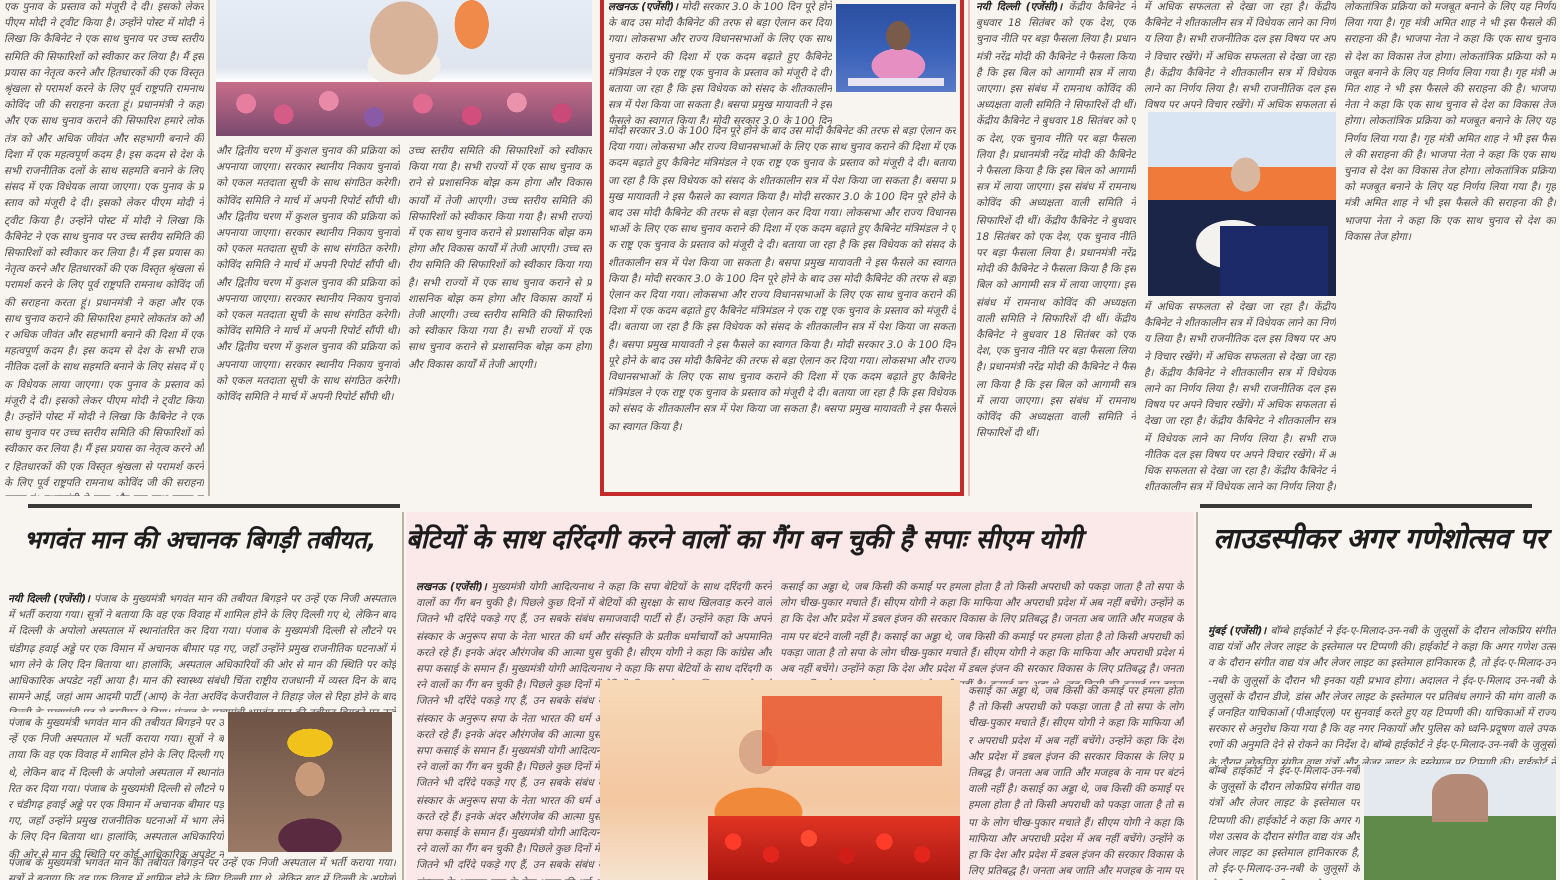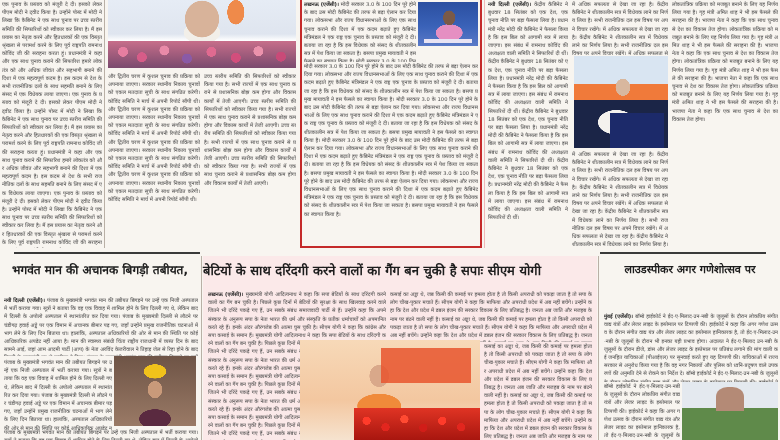--- a/index.html
+++ b/index.html
@@ -1,15 +1,15 @@
 <!DOCTYPE html>
 <html><head>
 <meta charset="utf-8">
 <style>
-  * { box-sizing: border-box; margin: 0; padding: 0; }
+  * { box-sizing: border-box; margin: 0; padding: 0; font-style: italic; }
   html, body { width: 780px; height: 440px; overflow: hidden; background: #f7f3ee; }
   body { font-family: "DejaVu Sans", sans-serif; color: #2a2a2a; position: relative; }
 
   .page { position: absolute; inset: 0; background: #f8f5f0; }
 
   
   .col {
     position: absolute;
     font-size: 5.2px;
     line-height: 8.2px;
@@ -192,21 +192,21 @@
 
   <div class="img img-yogi" style="left:300px; top:340px; width:180px; height:100px;">
     <div class="banner"></div>
     <div class="flowers"></div>
   </div>
 
   <div class="col" style="left:484px; top:342px; width:108px; height:98px;"> कसाई का अड्डा थे, जब किसी की कमाई पर हमला होता है तो किसी अपराधी को पकड़ा जाता है तो सपा के लोग चीख-पुकार मचाते हैं। सीएम योगी ने कहा कि माफिया और अपराधी प्रदेश में अब नहीं बचेंगे। उन्होंने कहा कि देश और प्रदेश में डबल इंजन की सरकार विकास के लिए प्रतिबद्ध है। जनता अब जाति और मजहब के नाम पर बंटने वाली नहीं है। कसाई का अड्डा थे, जब किसी की कमाई पर हमला होता है तो किसी अपराधी को पकड़ा जाता है तो सपा के लोग चीख-पुकार मचाते हैं। सीएम योगी ने कहा कि माफिया और अपराधी प्रदेश में अब नहीं बचेंगे। उन्होंने कहा कि देश और प्रदेश में डबल इंजन की सरकार विकास के लिए प्रतिबद्ध है। जनता अब जाति और मजहब के नाम पर बंटने वाली नहीं है। कसाई का अड्डा थे, जब किसी की कमाई पर हमला होता है तो किसी अपराधी को पकड़ा जाता है तो सपा के लोग चीख-पुकार मचाते हैं। सीएम योगी ने कहा कि माफिया और अपराधी प्रदेश में अब नहीं बचेंगे। उन्होंने कहा कि देश और प्रदेश में डबल इंजन की सरकार विकास के लिए प्रतिबद्ध है। जनता अब जाति और मजहब के नाम पर बंटने वाली नहीं है। कसाई का अड्डा थे, जब किसी की कमाई पर हमला होता है तो किसी अपराधी को पकड़ा जाता है तो सपा के लोग चीख-पुकार मचाते हैं। सीएम योगी ने कहा कि माफिया और अपराधी प्रदेश में अब नहीं बचेंगे। उन्होंने कहा कि देश और प्रदेश में डबल इंजन की सरकार विकास के लिए प्रतिबद्ध है। जनता अब जाति और मजहब के नाम पर बंटने वाली नहीं है।</div>
 
   <div class="vline" style="left:598px; top:256px; height:184px;"></div>
 
-  <div class="headline" style="left:600px; top:262px; width:180px; font-size:11px; line-height:16px;">
+  <div class="headline" style="left:600px; top:262px; width:180px; font-size:14px; line-height:16px;">
     <div>लाउडस्पीकर अगर गणेशोत्सव पर</div>
   </div>
 
   <div class="col" style="left:604px; top:312px; width:174px; height:70px;">
     <span class="dateline">मुंबई (एजेंसी)। </span>
     <span> बॉम्बे हाईकोर्ट ने ईद-ए-मिलाद-उन-नबी के जुलूसों के दौरान लोकप्रिय संगीत वाद्य यंत्रों और लेजर लाइट के इस्तेमाल पर टिप्पणी की। हाईकोर्ट ने कहा कि अगर गणेश उत्सव के दौरान संगीत वाद्य यंत्र और लेजर लाइट का इस्तेमाल हानिकारक है, तो ईद-ए-मिलाद-उन-नबी के जुलूसों के दौरान भी इनका यही प्रभाव होगा। अदालत ने ईद-ए-मिलाद उन-नबी के जुलूसों के दौरान डीजे, डांस और लेजर लाइट के इस्तेमाल पर प्रतिबंध लगाने की मांग वाली कई जनहित याचिकाओं (पीआईएल) पर सुनवाई करते हुए यह टिप्पणी की। याचिकाओं में राज्य सरकार से अनुरोध किया गया है कि वह नगर निकायों और पुलिस को ध्वनि-प्रदूषण वाले उपकरणों की अनुमति देने से रोकने का निर्देश दे। बॉम्बे हाईकोर्ट ने ईद-ए-मिलाद-उन-नबी के जुलूसों के दौरान लोकप्रिय संगीत वाद्य यंत्रों और लेजर लाइट के इस्तेमाल पर टिप्पणी की। हाईकोर्ट ने कहा कि अगर गणेश उत्सव के दौरान संगीत वाद्य यंत्र और लेजर लाइट का इस्तेमाल हानिकारक है, तो ईद-ए-मिलाद-उन-नबी के जुलूसों के दौरान भी इनका यही प्रभाव होगा। अदालत ने ईद-ए-मिलाद उन-नबी के जुलूसों के दौरान डीजे, डांस और लेजर लाइट के इस्तेमाल पर प्रतिबंध लगाने की मांग वाली कई जनहित याचिकाओं (पीआईएल) पर सुनवाई करते हुए यह टिप्पणी की। याचिकाओं में राज्य सरकार से अनुरोध किया गया है कि वह नगर निकायों और पुलिस को ध्वनि-प्रदूषण वाले उपकरणों की अनुमति देने से रोकने का निर्देश दे। बॉम्बे हाईकोर्ट ने ईद-ए-मिलाद-उन-नबी के जुलूसों के दौरान लोकप्रिय संगीत वाद्य यंत्रों और लेजर लाइट के इस्तेमाल पर टिप्पणी की। हाईकोर्ट ने कहा कि अगर गणेश उत्सव के दौरान संगीत वाद्य यंत्र और लेजर लाइट का इस्तेमाल हानिकारक है, तो ईद-ए-मिलाद-उन-नबी के जुलूसों के दौरान भी इनका यही प्रभाव होगा। अदालत ने ईद-ए-मिलाद उन-नबी के जुलूसों के दौरान डीजे, डांस और लेजर लाइट के इस्तेमाल पर प्रतिबंध लगाने की मांग वाली कई जनहित याचिकाओं (पीआईएल) पर सुनवाई करते हुए यह टिप्पणी की। याचिकाओं में राज्य सरकार से अनुरोध किया गया है कि वह नगर निकायों और पुलिस को ध्वनि-प्रदूषण वाले उपकरणों की अनुमति देने से रोकने का निर्देश दे। बॉम्बे हाईकोर्ट ने ईद-ए-मिलाद-उन-नबी के जुलूसों के दौरान लोकप्रिय संगीत वाद्य यंत्रों और लेजर लाइट के इस्तेमाल पर टिप्पणी की। हाईकोर्ट ने कहा कि अगर गणेश उत्सव के दौरान संगीत वाद्य यंत्र और लेजर लाइट का इस्तेमाल हानिकारक है, तो ईद-ए-मिलाद-उन-नबी के जुलूसों के दौरान भी इनका यही प्रभाव होगा। अदालत ने ईद-ए-मिलाद उन-नबी के जुलूसों के दौरान डीजे, डांस और लेजर लाइट के इस्तेमाल पर प्रतिबंध लगाने की मांग वाली कई जनहित याचिकाओं (पीआईएल) पर सुनवाई करते हुए यह टिप्पणी की। याचिकाओं में राज्य सरकार से अनुरोध किया गया है कि वह नगर निकायों और पुलिस को ध्वनि-प्रदूषण वाले उपकरणों की अनुमति देने से रोकने का निर्देश दे।</span>
   </div>
 
   <div class="col" style="left:604px; top:382px; width:76px; height:58px;"> बॉम्बे हाईकोर्ट ने ईद-ए-मिलाद-उन-नबी के जुलूसों के दौरान लोकप्रिय संगीत वाद्य यंत्रों और लेजर लाइट के इस्तेमाल पर टिप्पणी की। हाईकोर्ट ने कहा कि अगर गणेश उत्सव के दौरान संगीत वाद्य यंत्र और लेजर लाइट का इस्तेमाल हानिकारक है, तो ईद-ए-मिलाद-उन-नबी के जुलूसों के दौरान भी इनका यही प्रभाव होगा। अदालत ने ईद-ए-मिलाद उन-नबी के जुलूसों के दौरान डीजे, डांस और लेजर लाइट के इस्तेमाल पर प्रतिबंध लगाने की मांग वाली कई जनहित याचिकाओं (पीआईएल) पर सुनवाई करते हुए यह टिप्पणी की। याचिकाओं में राज्य सरकार से अनुरोध किया गया है कि वह नगर निकायों और पुलिस को ध्वनि-प्रदूषण वाले उपकरणों की अनुमति देने से रोकने का निर्देश दे। बॉम्बे हाईकोर्ट ने ईद-ए-मिलाद-उन-नबी के जुलूसों के दौरान लोकप्रिय संगीत वाद्य यंत्रों और लेजर लाइट के इस्तेमाल पर टिप्पणी की। हाईकोर्ट ने कहा कि अगर गणेश उत्सव के दौरान संगीत वाद्य यंत्र और लेजर लाइट का इस्तेमाल हानिकारक है, तो ईद-ए-मिलाद-उन-नबी के जुलूसों के दौरान भी इनका यही प्रभाव होगा। अदालत ने ईद-ए-मिलाद उन-नबी के जुलूसों के दौरान डीजे, डांस और लेजर लाइट के इस्तेमाल पर प्रतिबंध लगाने की मांग वाली कई जनहित याचिकाओं (पीआईएल) पर सुनवाई करते हुए यह टिप्पणी की। याचिकाओं में राज्य सरकार से अनुरोध किया गया है कि वह नगर निकायों और पुलिस को ध्वनि-प्रदूषण वाले उपकरणों की अनुमति देने से रोकने का निर्देश दे। बॉम्बे हाईकोर्ट ने ईद-ए-मिलाद-उन-नबी के जुलूसों के दौरान लोकप्रिय संगीत वाद्य यंत्रों और लेजर लाइट के इस्तेमाल पर टिप्पणी की। हाईकोर्ट ने कहा कि अगर गणेश उत्सव के दौरान संगीत वाद्य यंत्र और लेजर लाइट का इस्तेमाल हानिकारक है, तो ईद-ए-मिलाद-उन-नबी के जुलूसों के दौरान भी इनका यही प्रभाव होगा। अदालत ने ईद-ए-मिलाद उन-नबी के जुलूसों के दौरान डीजे, डांस और लेजर लाइट के इस्तेमाल पर प्रतिबंध लगाने की मांग वाली कई जनहित याचिकाओं (पीआईएल) पर सुनवाई करते हुए यह टिप्पणी की। याचिकाओं में राज्य सरकार से अनुरोध किया गया है कि वह नगर निकायों और पुलिस को ध्वनि-प्रदूषण वाले उपकरणों की अनुमति देने से रोकने का निर्देश दे। बॉम्बे हाईकोर्ट ने ईद-ए-मिलाद-उन-नबी के जुलूसों के दौरान लोकप्रिय संगीत वाद्य यंत्रों और लेजर लाइट के इस्तेमाल पर टिप्पणी की। हाईकोर्ट ने कहा कि अगर गणेश उत्सव के दौरान संगीत वाद्य यंत्र और लेजर लाइट का इस्तेमाल हानिकारक है, तो ईद-ए-मिलाद-उन-नबी के जुलूसों के दौरान भी इनका यही प्रभाव होगा। अदालत ने ईद-ए-मिलाद उन-नबी के जुलूसों के दौरान डीजे, डांस और लेजर लाइट के इस्तेमाल पर प्रतिबंध लगाने की मांग वाली कई जनहित याचिकाओं (पीआईएल) पर सुनवाई करते हुए यह टिप्पणी की। याचिकाओं में राज्य सरकार से अनुरोध किया गया है कि वह नगर निकायों और पुलिस को ध्वनि-प्रदूषण वाले उपकरणों की अनुमति देने से रोकने का निर्देश दे।</div>
 

